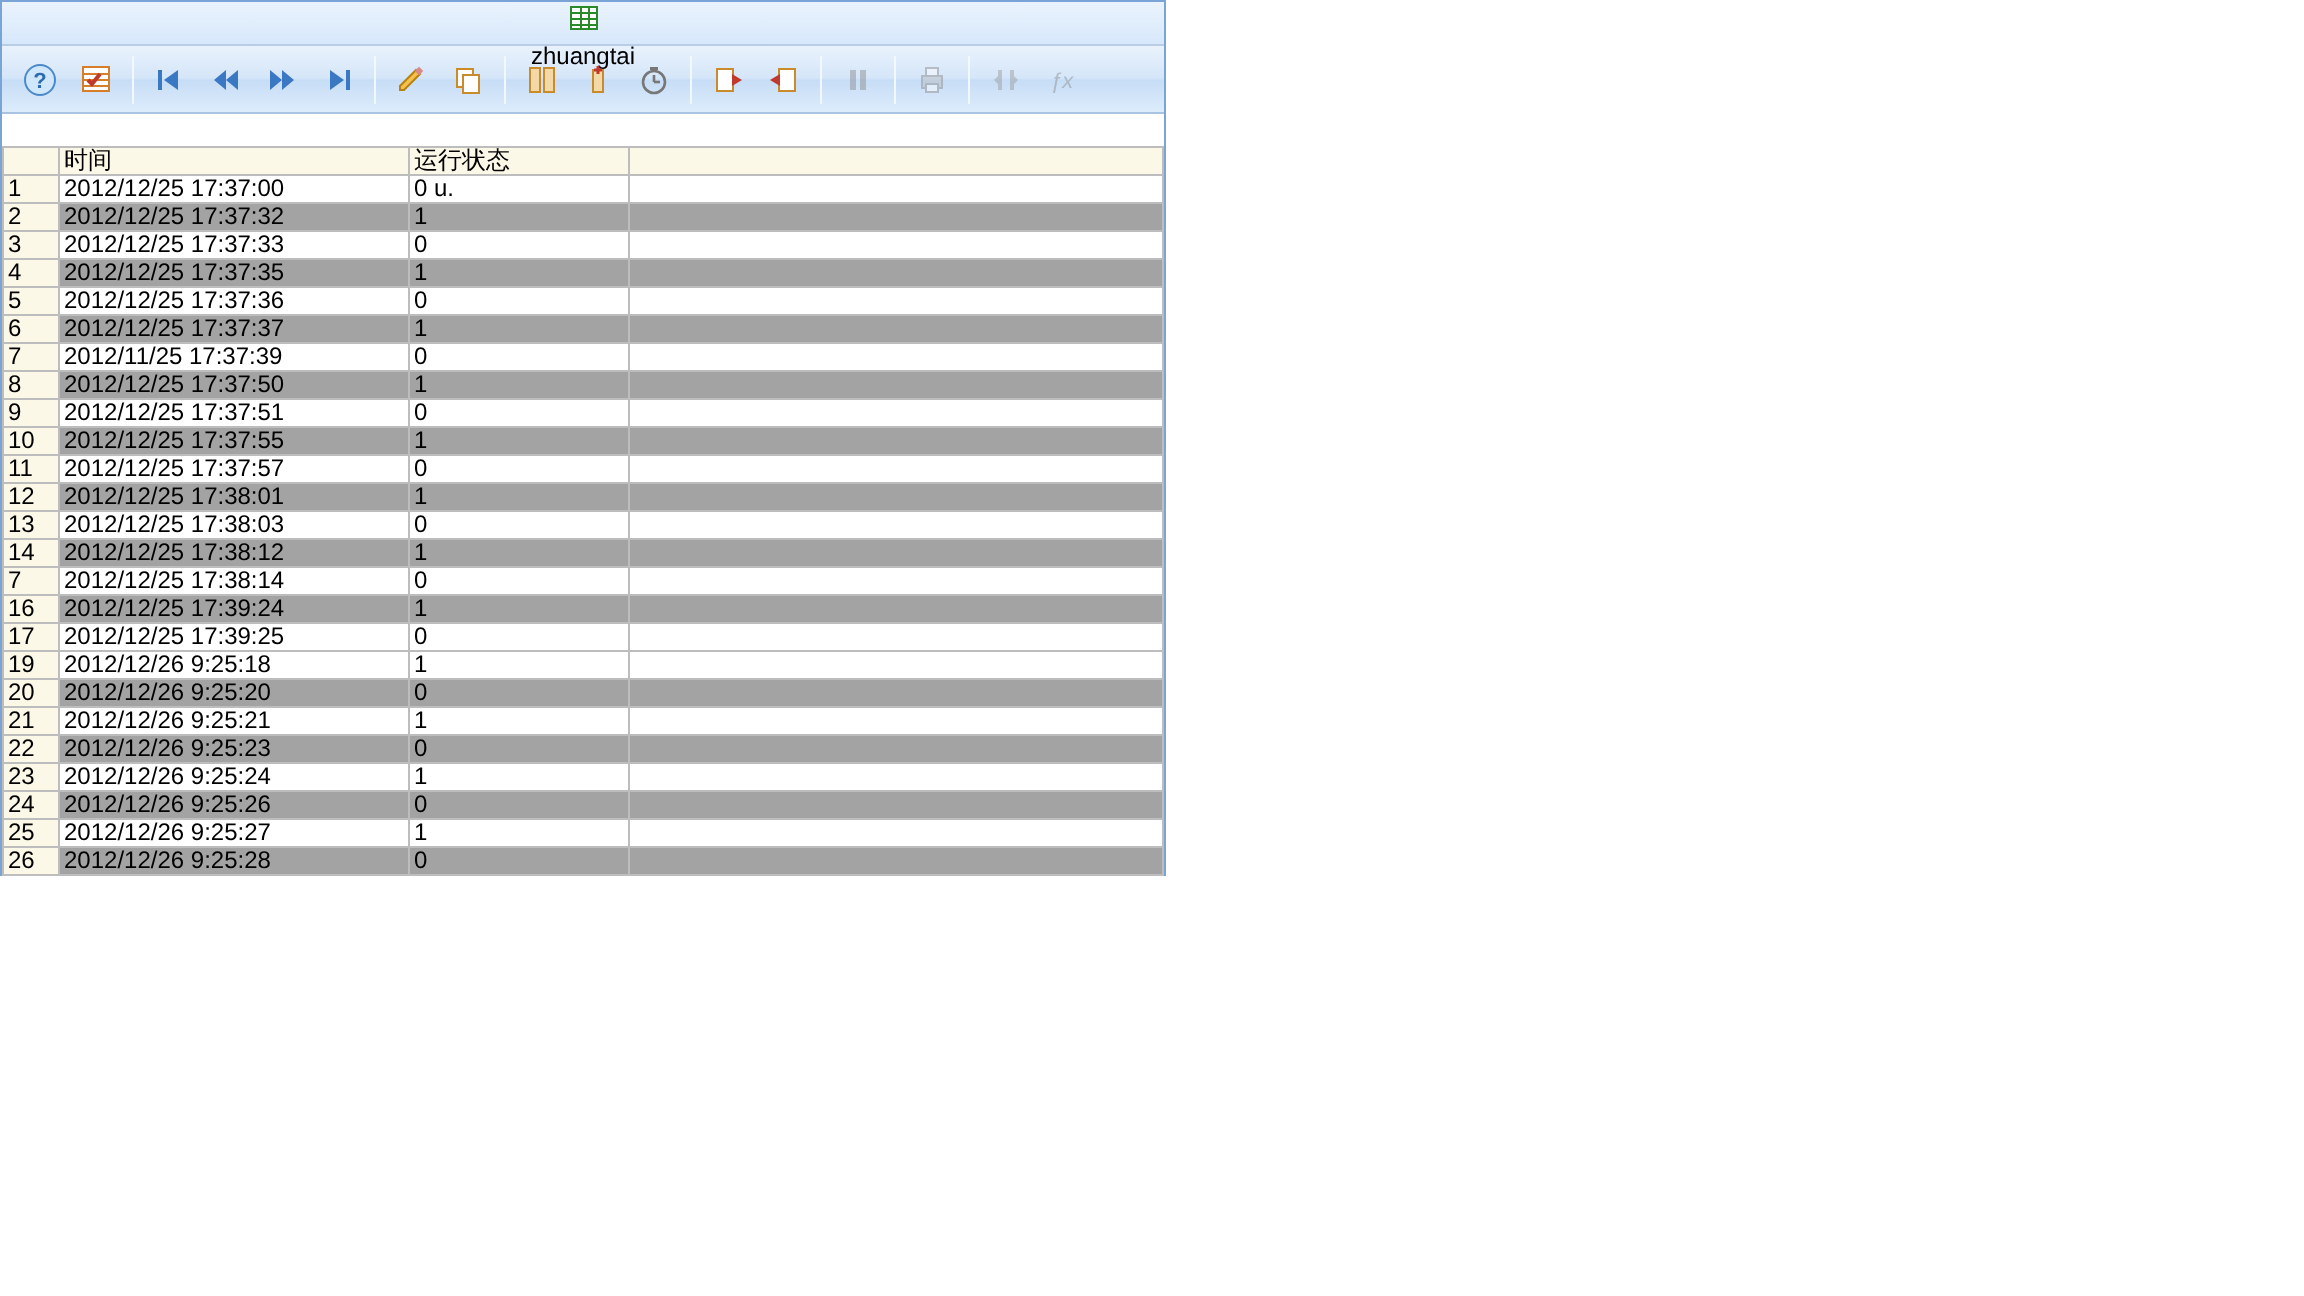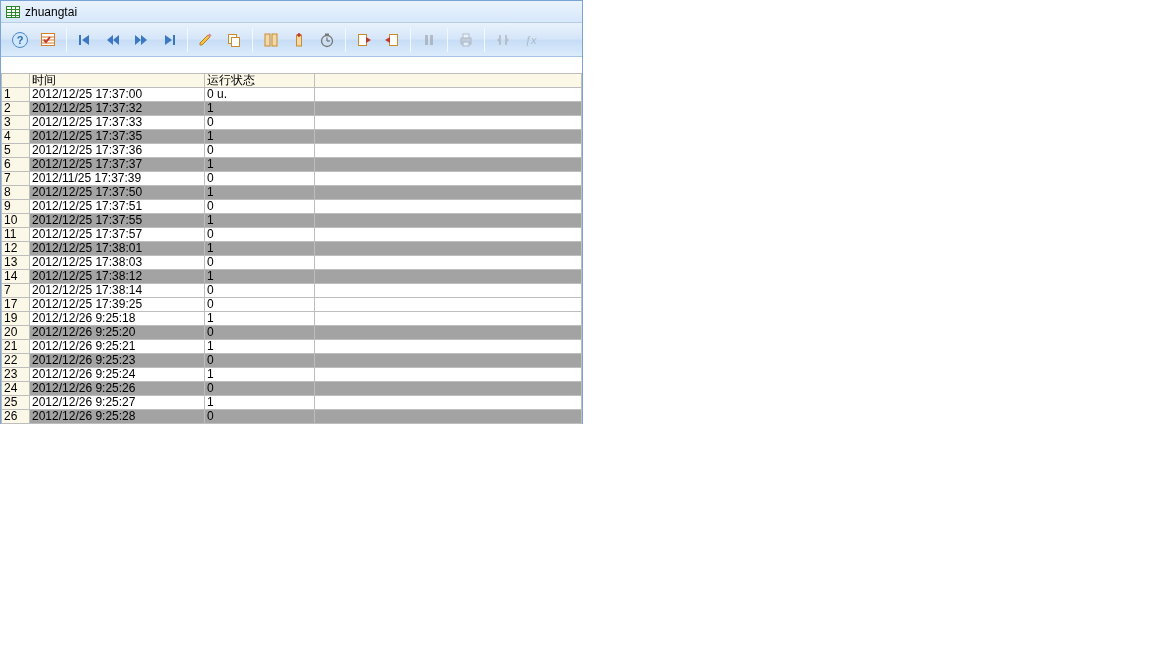--- a/index.html
+++ b/index.html
@@ -17,20 +17,21 @@
     background: #fff;
   }
   .titlebar {
     height: 22px;
     background: linear-gradient(#eaf3fd, #d7e8fb);
     border-bottom: 1px solid #b9cde6;
     display: flex;
     align-items: center;
     padding: 0 4px;
     gap: 4px;
+    flex-direction: column;
   }
   .app-icon {
     width: 16px; height: 16px;
     display: inline-flex; align-items: center; justify-content: center;
   }
   .title-text {
     color: #000;
     font-size: 12px;
   }
   .toolbar {
@@ -376,20 +377,26 @@
           <td class="cell">2012/12/25 17:38:12</td>
           <td class="cell">1</td>
           <td class="cell"></td>
         </tr>
         <tr>
           <td class="rownum">7</td>
           <td class="cell">2012/12/25 17:38:14</td>
           <td class="cell">0</td>
           <td class="cell"></td>
         </tr>
+        <tr class="alt">
+          <td class="rownum">16</td>
+          <td class="cell">2012/12/25 17:39:24</td>
+          <td class="cell">1</td>
+          <td class="cell"></td>
+        </tr>
         <tr>
           <td class="rownum">17</td>
           <td class="cell">2012/12/25 17:39:25</td>
           <td class="cell">0</td>
           <td class="cell"></td>
         </tr>
         <tr>
           <td class="rownum">19</td>
           <td class="cell">2012/12/26 9:25:18</td>
           <td class="cell">1</td>

